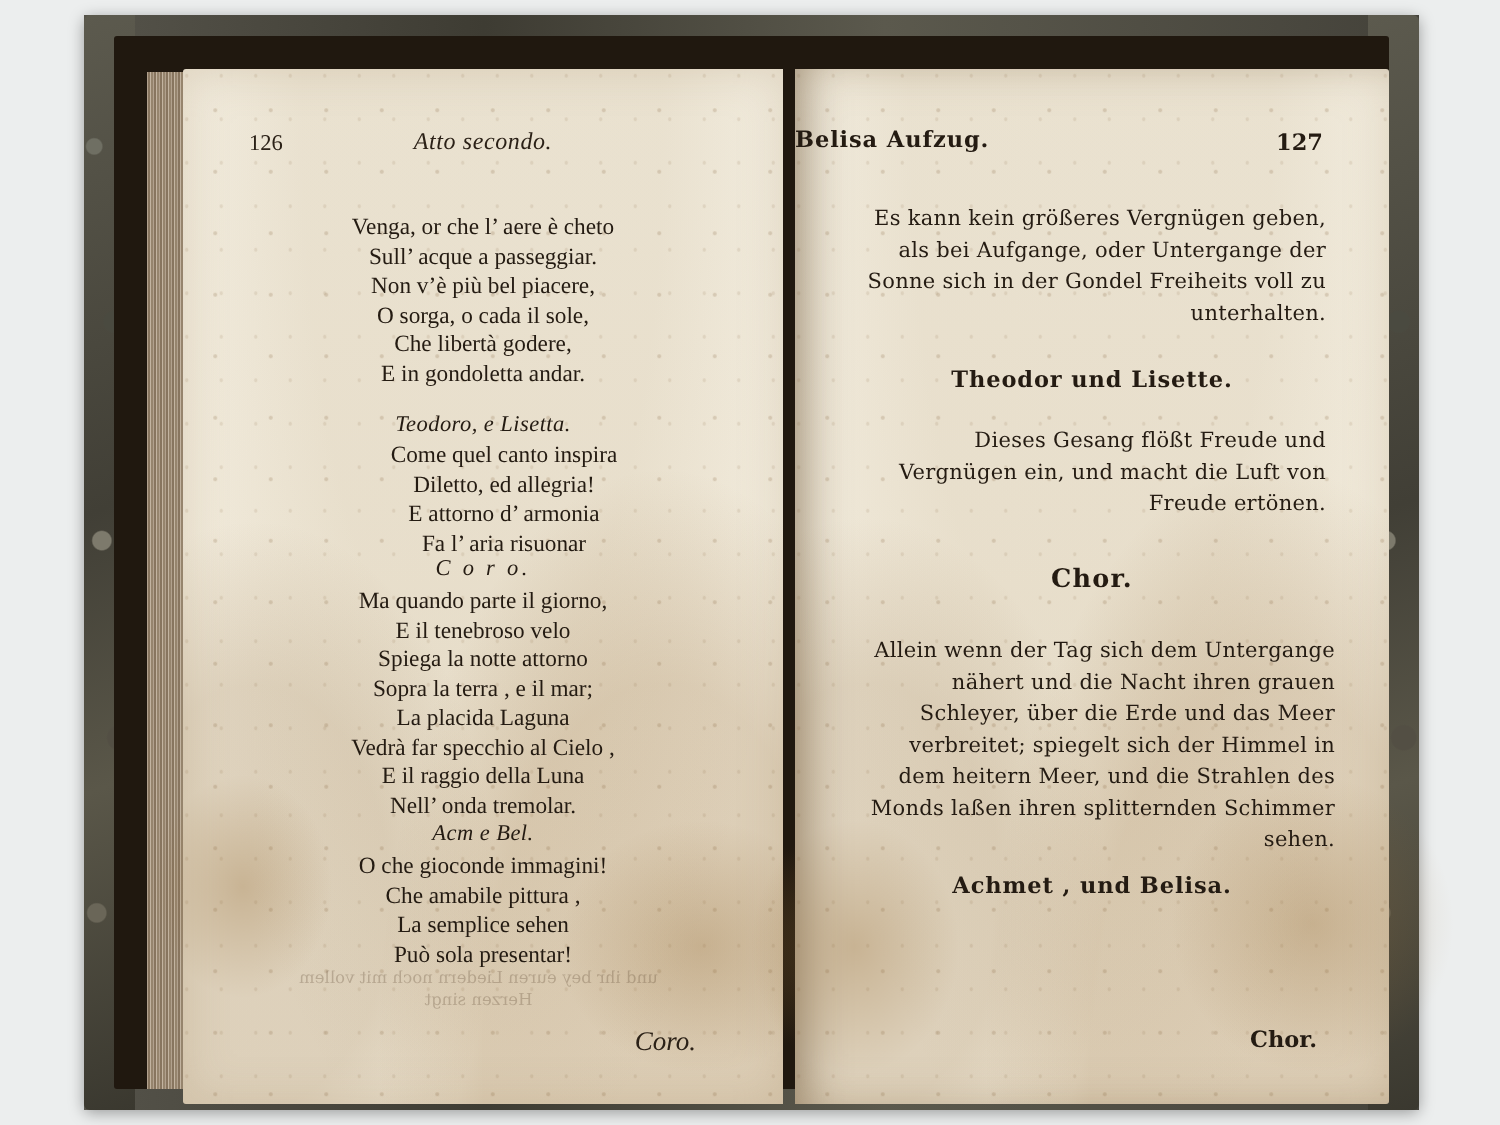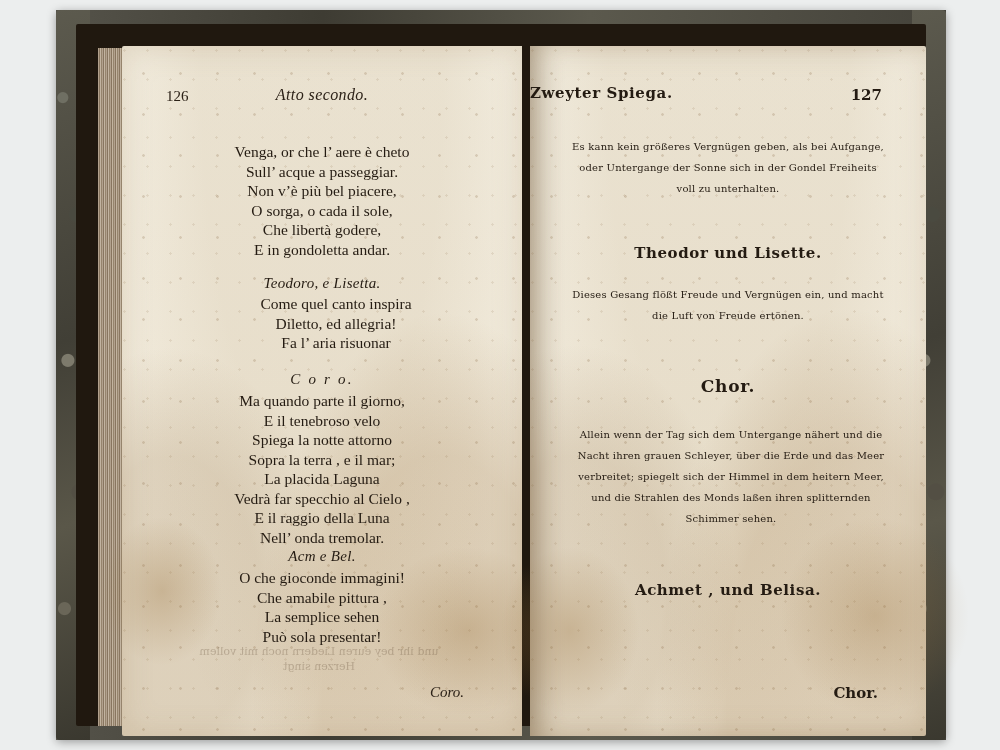--- a/index.html
+++ b/index.html
@@ -148,42 +148,42 @@
     font-style: italic;
     font-size: 15px;
     letter-spacing: .3px;
     padding: 4px 0 3px;
   }
   .speaker.spaced { letter-spacing: 2.2px; }
 
   .catchword {
     position: absolute;
     font-style: italic;
-    font-size: 15px;
+    font-size: 18px;
     color: #2b2117;
   }
 
   
   .fraktur {
     font-family: "DejaVu Serif", serif;
     color: #241b12;
     text-align: center;
   }
   .ger-head {
     position: absolute;
     left: 0; right: 0;
     text-align: center;
     font-size: 15px;
     font-weight: bold;
     letter-spacing: .6px;
   }
   .ger-para {
     position: absolute;
-    text-align: center;
-    font-size: 10px;
+    text-align: right;
+    font-size: 14px;
     line-height: 21px;
     letter-spacing: .2px;
   }
   .ger-section {
     position: absolute;
     left: 0; right: 0;
     text-align: center;
     font-size: 17px;
     font-weight: bold;
     letter-spacing: .8px;
@@ -249,20 +249,21 @@
           <div class="line">Sull’ acque a passeggiar.</div>
           <div class="line">Non v’è più bel piacere,</div>
           <div class="line">O sorga, o cada il sole,</div>
           <div class="line">Che libertà godere,</div>
           <div class="line">E in gondoletta andar.</div>
         </div>
 
         <div class="verse-block" style="top:248px;margin-left:28px;">
           <div class="line">Come quel canto inspira</div>
           <div class="line">Diletto, ed allegria!</div>
+          <div class="line">E attorno d’ armonia</div>
           <div class="line">Fa l’ aria risuonar</div>
         </div>
 
         <div class="verse-block" style="top:320px;">
           <div class="speaker spaced">C o r o.</div>
         </div>
 
         <div class="verse-block" style="top:345px;">
           <div class="line">Ma quando parte il giorno,</div>
           <div class="line">E il tenebroso velo</div>
@@ -290,21 +291,21 @@
 
         <span class="catchword" style="right:58px; top:638px;">Coro.</span>
       </div>
 
       <div class="page page-right">
         <div class="speckles"></div>
         <div class="stain" style="left:250px; top:470px; width:190px; height:200px;"></div>
         <div class="stain" style="left:-30px; top:500px; width:140px; height:170px;"></div>
 
         <div class="running-head">
-          <span class="ger-head fraktur" style="top:-4px; right:auto; left:0;">Zweyter Spiega.</span>
+          <span class="ger-head fraktur" style="top:-4px; right:auto; left:0;">Belisa Aufzug.</span>
           <span class="folio fraktur" style="right:44px; top:-2px; font-weight:bold;">127</span>
         </div>
 
         <div class="ger-para fraktur" style="left:42px; width:312px; top:90px;">Es kann kein größeres Vergnügen geben, als bei Aufgange, oder Untergange der Sonne sich in der Gondel Freiheits voll zu unterhalten.</div>
 
         <div class="ger-head fraktur" style="top:198px;">Theodor und Lisette.</div>
 
         <div class="ger-para fraktur" style="left:42px; width:312px; top:238px;">Dieses Gesang flößt Freude und Vergnügen ein, und macht die Luft von Freude ertönen.</div>
 
         <div class="ger-section fraktur" style="top:330px;">Chor.</div>

